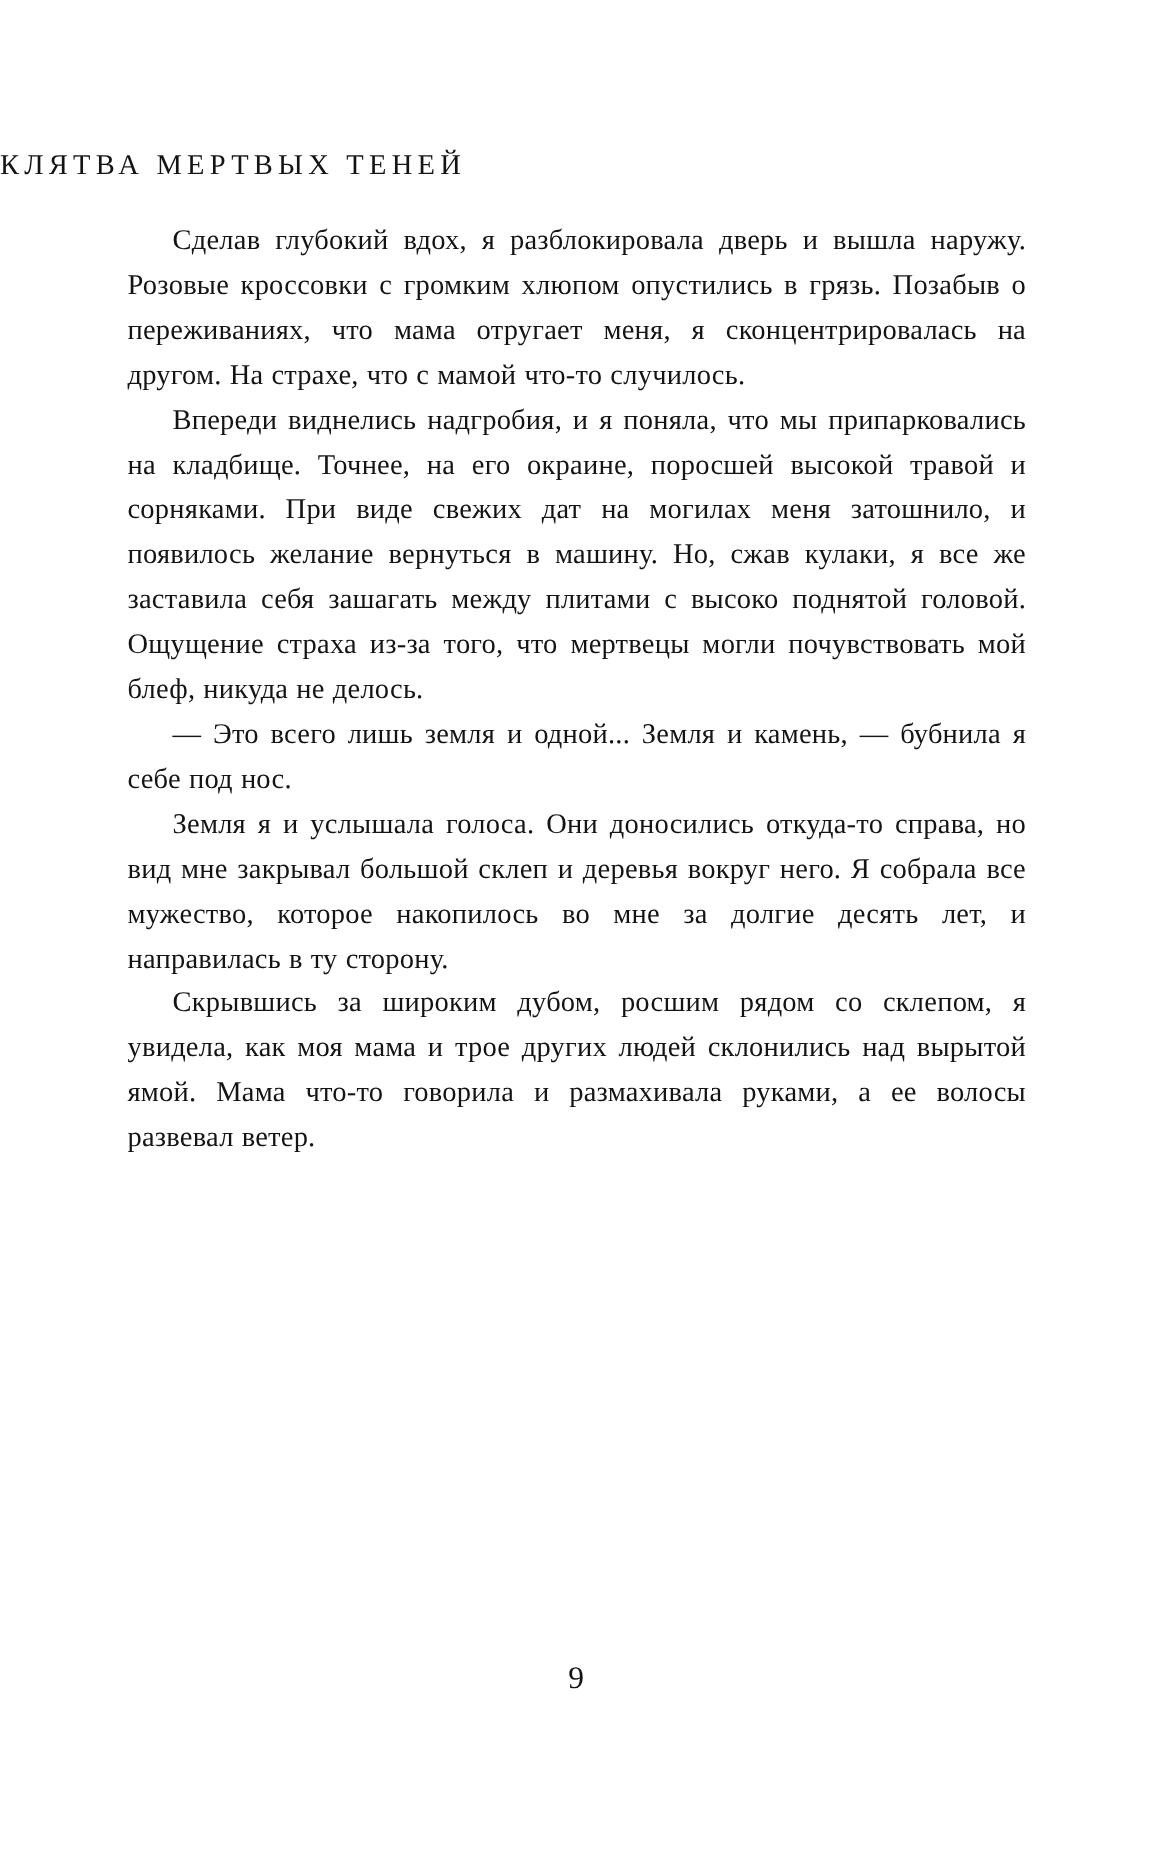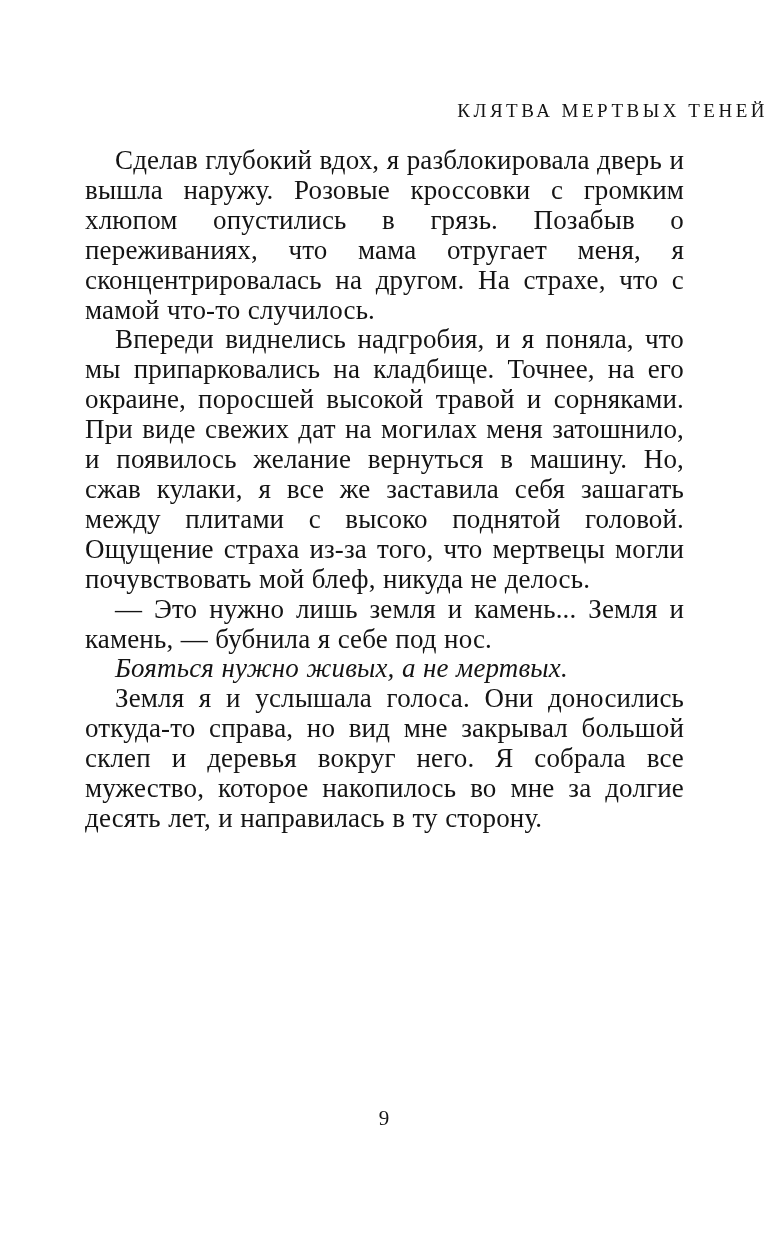--- a/index.html
+++ b/index.html
@@ -16,31 +16,31 @@
       font-family: "Liberation Serif", "DejaVu Serif", serif;
       box-sizing: border-box;
       overflow: hidden;
     }
     .chapter-header {
       position: absolute;
       top: 100px;
       left: 0;
       right: 0;
       margin: 0;
-      text-align: right;
+      text-align: left;
       font-size: 19px;
       font-weight: normal;
       letter-spacing: 3.5px;
     }
     .text-block {
       position: absolute;
       top: 146px;
       left: 85px;
       right: 84px;
-      font-size: 27px;
+      font-size: 19px;
       line-height: 29.9px;
       text-align: justify;
       text-indent: 30px;
       letter-spacing: 0.15px;
       word-spacing: 0.5px;
     }
     .text-block p {
       margin: 0;
       padding: 0;
       hyphens: auto;
@@ -61,20 +61,20 @@
 </head>
 <body>
 
 <div class="book-page">
 
   <h1 class="chapter-header">КЛЯТВА МЕРТВЫХ ТЕНЕЙ</h1>
 
   <div class="text-block">
     <p>Сделав глубокий вдох, я разблокировала дверь и вышла наружу. Розовые кроссовки с громким хлюпом опустились в грязь. Позабыв о переживаниях, что мама отругает меня, я сконцентрировалась на другом. На страхе, что с мамой что-то случилось.</p>
     <p>Впереди виднелись надгробия, и я поняла, что мы припарковались на кладбище. Точнее, на его окраине, поросшей высокой травой и сорняками. При виде свежих дат на могилах меня затошнило, и появилось желание вернуться в машину. Но, сжав кулаки, я все же заставила себя зашагать между плитами с высоко поднятой головой. Ощущение страха из-за того, что мертвецы могли почувствовать мой блеф, никуда не делось.</p>
-    <p>— Это нужно лишь земля и камень... Земля и камень, — бубнила я себе под нос.</p>
-    <p class="italic">Бояться нужно живых, а не мертвых.</p>
+    <p>— Это всего лишь земля и одной... Земля и камень, — бубнила я себе под нос.</p>
     <p>Земля я и услышала голоса. Они доносились откуда-то справа, но вид мне закрывал большой склеп и деревья вокруг него. Я собрала все мужество, которое накопилось во мне за долгие десять лет, и направилась в ту сторону.</p>
+    <p>Скрывшись за широким дубом, росшим рядом со склепом, я увидела, как моя мама и трое других людей склонились над вырытой ямой. Мама что-то говорила и размахивала руками, а ее волосы развевал ветер.</p>
   </div>
 
   <div class="page-number">9</div>
 
 </div>
 
 </body></html>

